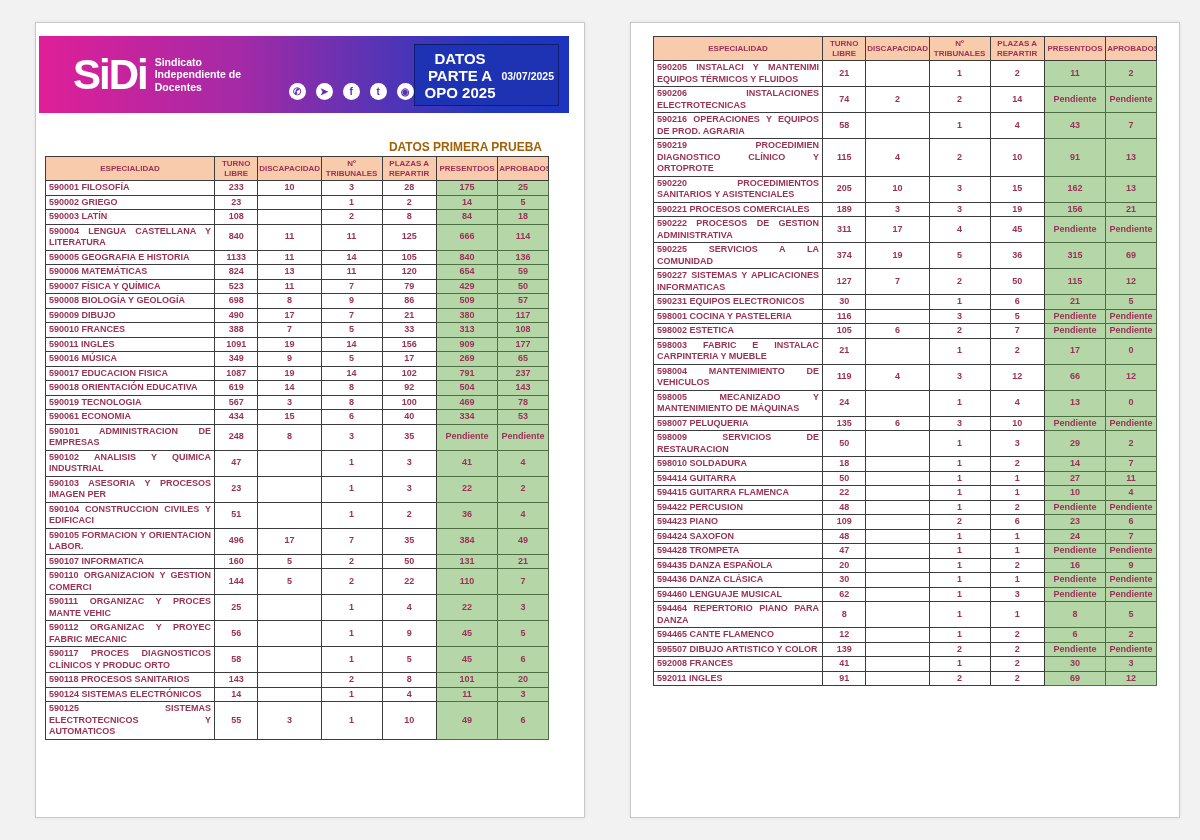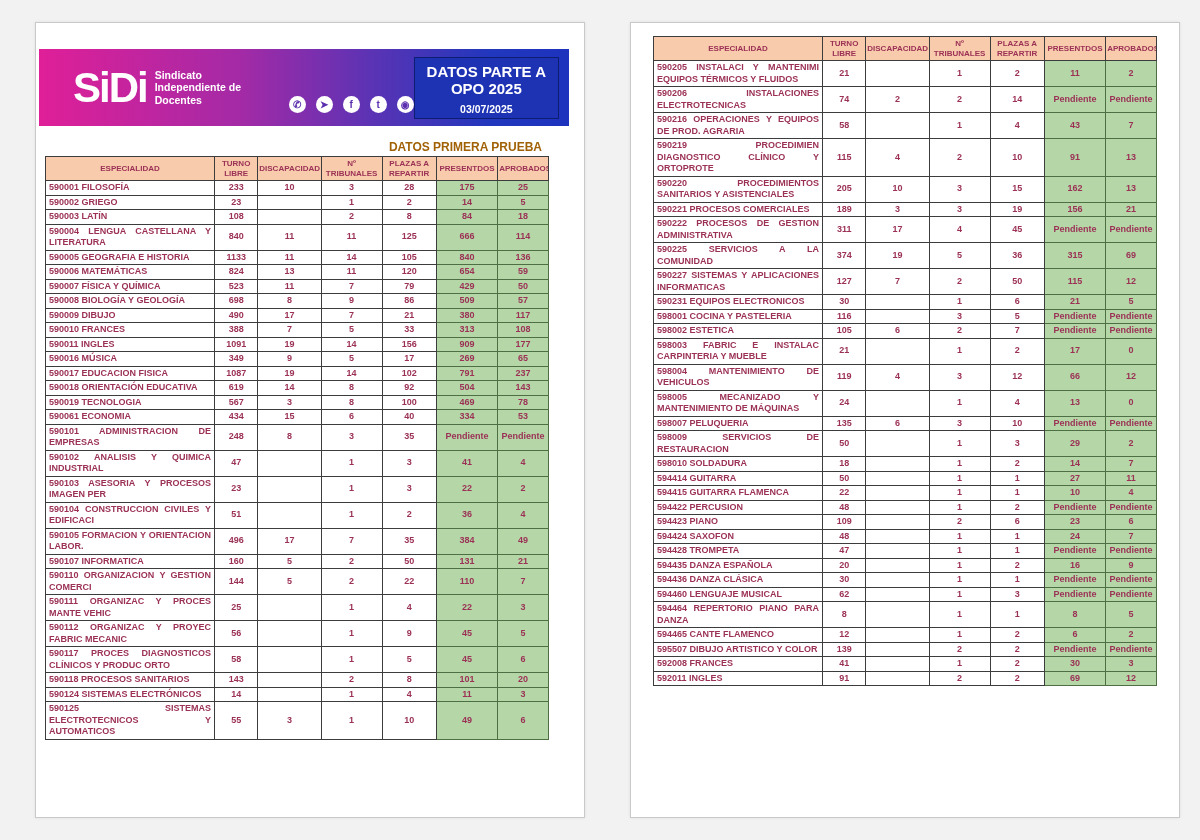--- a/index.html
+++ b/index.html
@@ -13,42 +13,42 @@
     position:absolute;top:22px;width:550px;height:796px;
     background:#ffffff;border:1px solid #c9c9c9;
     box-shadow:0 0 3px rgba(0,0,0,0.08);
     box-sizing:border-box;
   }
   #page1{left:35px;}
   #page2{left:630px;}
 
   
   .banner{
-    position:absolute;left:3px;right:15px;top:26px;height:77px;
+    position:absolute;left:3px;right:15px;top:13px;height:77px;
     background:linear-gradient(90deg,#df1f98 0%,#a42aa6 38%,#5d33b4 62%,#2137bd 85%,#1d33be 100%);
     display:flex;align-items:center;
   }
   .logo-block{display:flex;align-items:center;margin-left:34px;}
   .logo-text{
     color:#ffffff;font-weight:bold;font-size:42px;letter-spacing:-2px;
     line-height:1;transform:scaleY(1.02);
   }
   .logo-sub{
     color:#ffffff;font-size:10.5px;line-height:1.2;width:92px;margin-left:8px;font-weight:bold;
   }
   .social{display:flex;gap:10px;margin-left:42px;margin-top:34px;}
   .social .sicon{
     width:17px;height:17px;border-radius:50%;background:#ffffff;
     color:#5b2fae;font-size:10px;font-weight:bold;
     display:flex;align-items:center;justify-content:center;line-height:1;
   }
   .title-box{
     margin-left:auto;margin-right:10px;width:152px;height:62px;
     background:#1e33b4;border:1px solid #0d1d71;
-    display:flex;flex-direction:column;align-items:center;justify-content:space-between;
+    display:flex;flex-direction:row;align-items:center;justify-content:space-between;
     padding:5px 4px 3px 4px;box-sizing:border-box;
   }
   .banner-title{color:#ffffff;font-weight:bold;font-size:15px;line-height:1.15;text-align:center;}
   .banner-date{color:#ffffff;font-size:10.5px;font-weight:bold;}
 
   
   .table-title{
     position:absolute;top:117px;left:3px;width:503px;
     text-align:right;color:#a16207;font-weight:bold;font-size:12px;
   }

